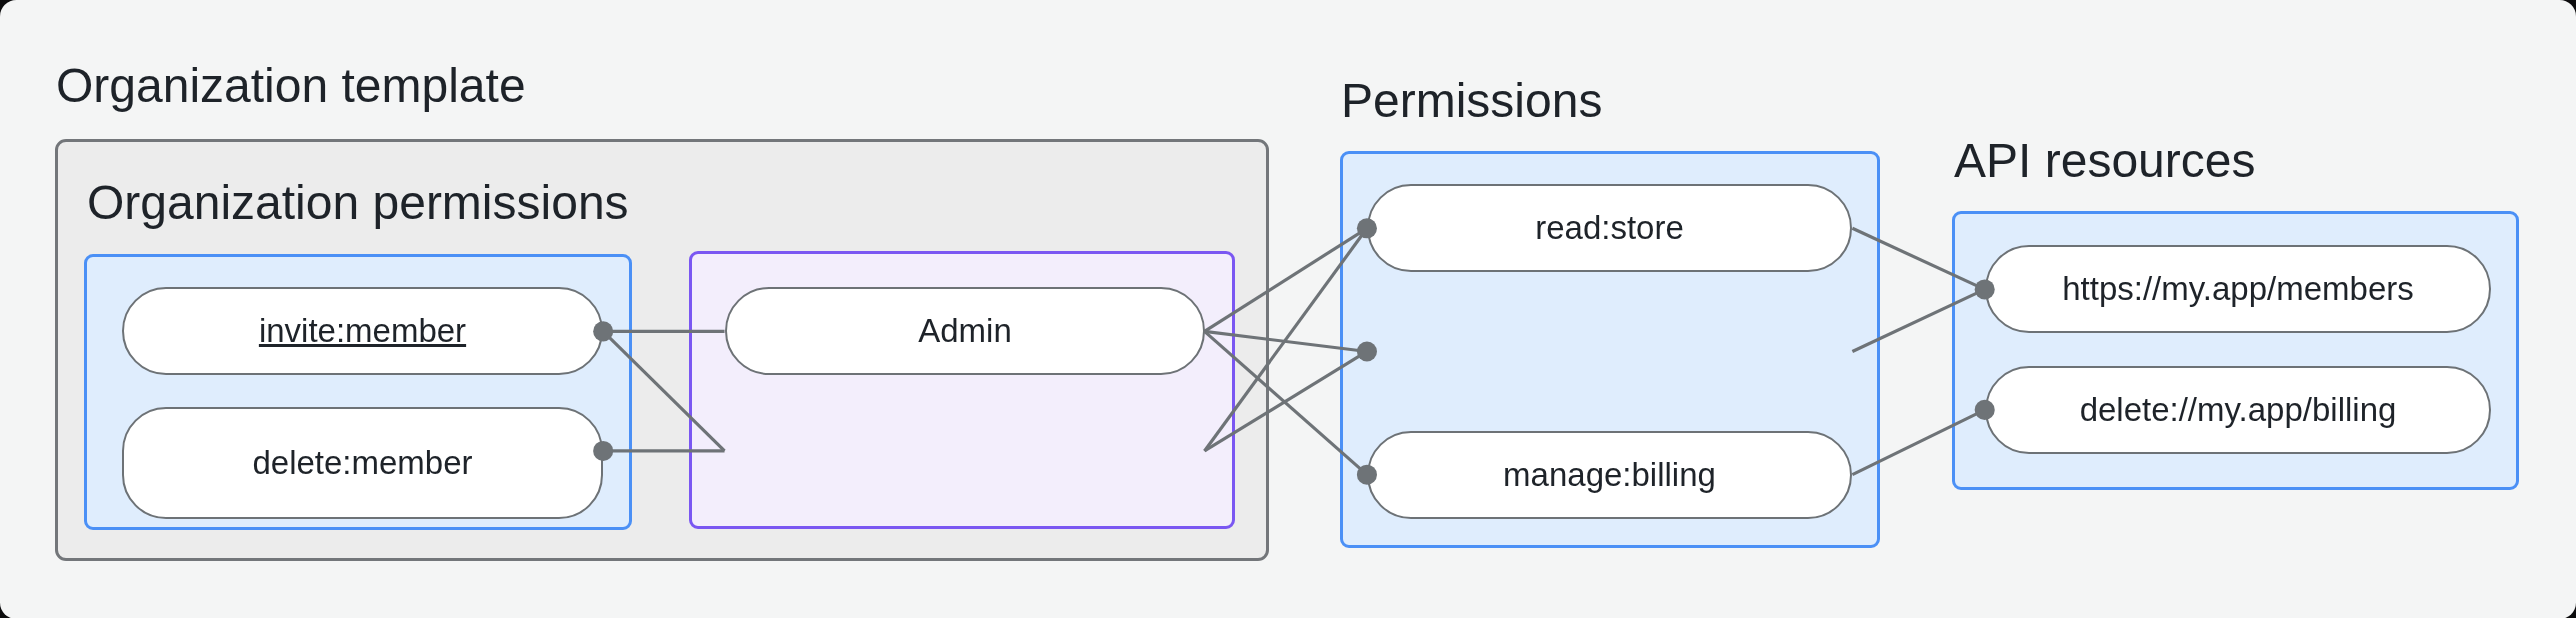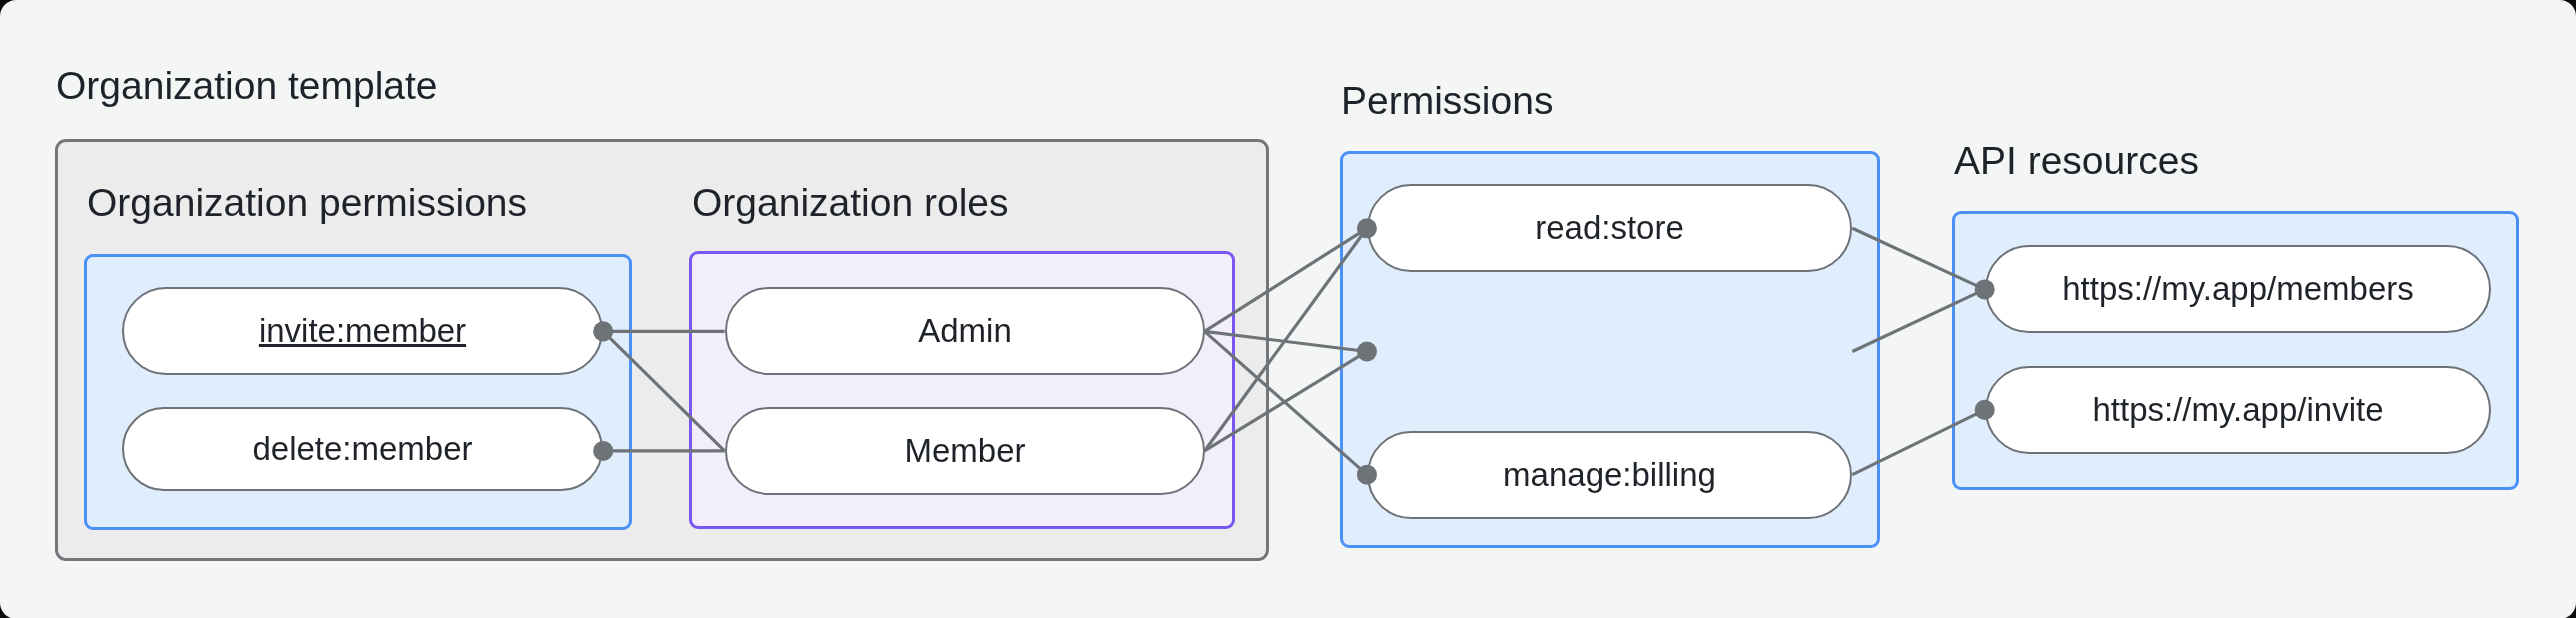--- a/index.html
+++ b/index.html
@@ -9,21 +9,21 @@
     --line:#6e7377; --pill-border:#6d7276; --text:#1e2329;
   }
   html,body{margin:0;padding:0;background:#0c0c0d;}
   body{font-family:"Liberation Sans", sans-serif;}
   .canvas{
     position:relative; width:2576px; height:619px;
     background:var(--bg); border-radius:16.4px; overflow:hidden;
   }
   .label{
     position:absolute; color:var(--text); font-weight:500;
-    font-size:39px; line-height:47px; white-space:nowrap;
+    font-size:48px; line-height:47px; white-space:nowrap;
   }
   .box{position:absolute; box-sizing:border-box; border-radius:9px;}
   .box.gray{
     left:55px; top:139px; width:1214px; height:422px;
     background:var(--gray-fill); border:3.7px solid var(--gray-border); border-radius:11px;
   }
   .box.blue{background:var(--blue-fill); border:3.7px solid var(--blue-border);}
   .box.purple{background:var(--purple-fill); border:3.7px solid var(--purple-border);}
   #box-org-permissions{left:84px; top:254px; width:548px; height:276px;}
   #box-org-roles{left:689px; top:251px; width:546px; height:278px;}
@@ -46,37 +46,35 @@
 </style>
 </head>
 <body>
 
 <div class="canvas">
 
   <div class="label" id="label-title">Organization template</div>
 
   <div class="box gray" id="box-template"></div>
   <div class="label" id="label-org-permissions">Organization permissions</div>
-  <div class="label" id="label-org-roles">Organization roles</div>
   <div class="label" id="label-permissions">Permissions</div>
   <div class="label" id="label-api-resources">API resources</div>
 
   <div class="box blue" id="box-org-permissions"></div>
   <div class="box purple" id="box-org-roles"></div>
   <div class="box blue" id="box-permissions"></div>
   <div class="box blue" id="box-api-resources"></div>
 
   <div class="pill" id="node-invite_member" style="left: 122px; top: 287px; width: 481px; height: 88px; text-decoration: underline;">invite:member</div>
-  <div class="pill" id="node-delete_member" style="left: 122px; top: 407px; width: 481px; height: 84px;">delete:member</div>
+  <div class="pill" id="node-delete_member" style="left: 122px; top: 407px; width: 481px; height: 112px;">delete:member</div>
   <div class="pill" id="node-admin" style="left: 725px; top: 287px; width: 480px; height: 88px;">Admin</div>
-  <div class="pill" id="node-member" style="left: 725px; top: 407px; width: 480px; height: 88px;">Member</div>
   <div class="pill" id="node-read_store" style="left: 1367px; top: 184px; width: 485px; height: 88px;">read:store</div>
   <div class="pill" id="node-manage_billing" style="left: 1367px; top: 431px; width: 485px; height: 88px;">manage:billing</div>
   <div class="pill" id="node-api_members" style="left: 1985px; top: 245px; width: 506px; height: 88px;">https://my.app/members</div>
-  <div class="pill" id="node-api_billing" style="left: 1985px; top: 366px; width: 506px; height: 88px;">https://my.app/invite</div>
+  <div class="pill" id="node-api_billing" style="left: 1985px; top: 366px; width: 506px; height: 88px;">delete://my.app/billing</div>
 
   <svg class="wires" width="2576" height="619" viewBox="0 0 2823 678">
       <line x1="661" y1="363" x2="794" y2="363" stroke="#6e7377" stroke-width="3.5"></line>
       <line x1="661" y1="363" x2="794" y2="494" stroke="#6e7377" stroke-width="3.5"></line>
       <line x1="661" y1="494" x2="794" y2="494" stroke="#6e7377" stroke-width="3.5"></line>
       <line x1="1320" y1="363" x2="1498" y2="250" stroke="#6e7377" stroke-width="3.5"></line>
       <line x1="1320" y1="363" x2="1498" y2="385" stroke="#6e7377" stroke-width="3.5"></line>
       <line x1="1320" y1="363" x2="1498" y2="520" stroke="#6e7377" stroke-width="3.5"></line>
       <line x1="1320" y1="494" x2="1498" y2="250" stroke="#6e7377" stroke-width="3.5"></line>
       <line x1="1320" y1="494" x2="1498" y2="385" stroke="#6e7377" stroke-width="3.5"></line>

